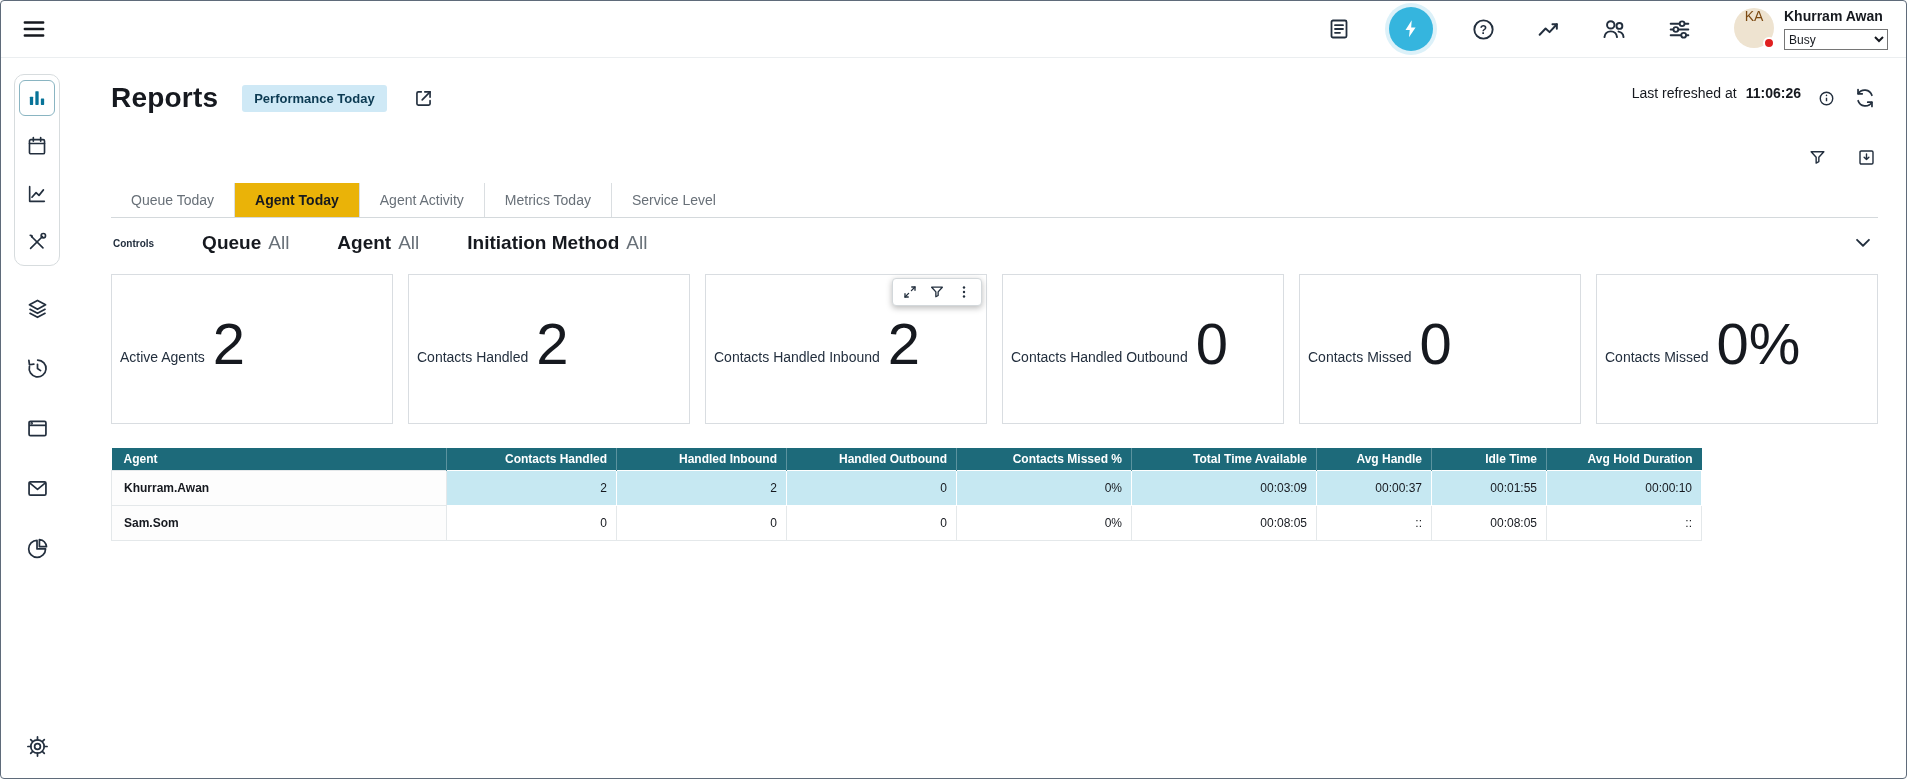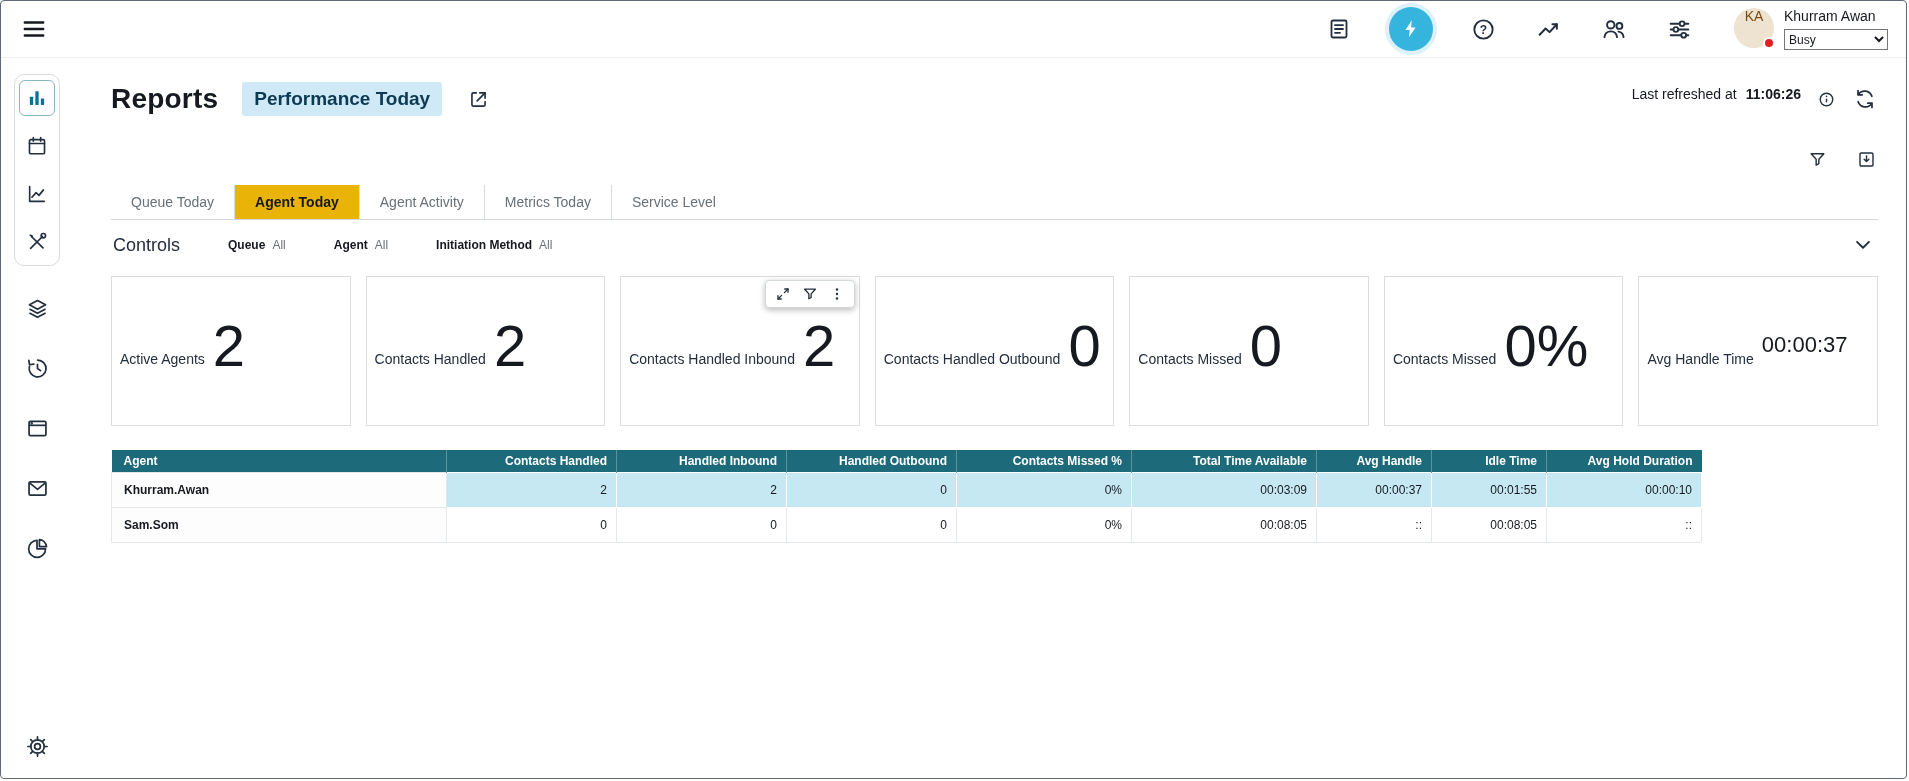--- a/index.html
+++ b/index.html
@@ -7,47 +7,47 @@
   .app{width:1907px;height:779px;border:1px solid #5f6b7a;border-radius:4px;overflow:hidden;display:flex;flex-direction:column;background:#fff}
   button{font-family:inherit}
   .icon-btn{background:none;border:none;cursor:pointer;color:#232f3e;display:inline-flex;align-items:center;justify-content:center;padding:2px}
   
   .topbar{height:57px;display:flex;align-items:center;padding:0 18px;border-bottom:1px solid #ebeef0;flex:0 0 auto}
   .topbar-right{margin-left:auto;display:flex;align-items:center;gap:36px}
   .flash-btn{width:44px;height:44px;border-radius:50%;background:#35b5de;border:none;display:flex;align-items:center;justify-content:center;box-shadow:0 0 0 4px #dcf1f9;cursor:pointer}
   .user{display:flex;align-items:flex-start;gap:10px;margin-left:4px;cursor:pointer}
   .avatar{position:relative;width:40px;height:40px;border-radius:50%;background:#eee3d0;color:#7c4a12;font-weight:normal;font-size:14px;display:flex;align-items:flex-start;justify-content:center}
   .avatar .dot{position:absolute;right:-1px;bottom:-1px;width:12px;height:12px;border-radius:50%;background:#e02020;border:2px solid #fff}
-  .user-name{font-weight:normal;font-size:14px;margin-bottom:5px;white-space:nowrap}
+  .user-name{font-weight:bold;font-size:14px;margin-bottom:5px;white-space:nowrap}
   .status-select{width:104px;height:21px;font-size:12px;border:1px solid #767676;background:#fff;color:#16191f}
   
   .body{display:flex;flex:1;min-height:0}
   .sidebar{width:72px;flex:0 0 auto;display:flex;flex-direction:column;align-items:center;padding:16px 0 14px;gap:24px}
   .side-group{display:flex;flex-direction:column;align-items:center;border:1px solid #d7dcde;border-radius:10px;padding:5px 0;gap:12px;width:46px}
   .side-btn{background:none;border:none;color:#232f3e;cursor:pointer;display:flex;align-items:center;justify-content:center;width:36px;height:36px}
   .side-btn.active{border:1px solid #8ab5c2;border-radius:6px;color:#077398;background:#fff}
   .side-btn.bottom{margin-top:auto}
   .main{flex:1;padding:24px 28px 0 38px;min-width:0;overflow:hidden}
   
   .page-head{display:flex;align-items:center;gap:24px}
   h1{font-size:28px;font-weight:bold;letter-spacing:.2px}
-  .badge{background:#cfe9f6;color:#0b3a52;font-size:19px;font-weight:600;padding:6px 12px;border-radius:3px;cursor:pointer;border:none}
+  .badge{background:#cfe9f6;color:#0b3a52;font-size:13px;font-weight:600;padding:6px 12px;border-radius:3px;cursor:pointer;border:none}
   .refresh-area{margin-left:auto;display:flex;gap:9px;font-size:14px;color:#16191f}
   .refresh-area b{font-weight:bold}
   .refresh-area .icon-btn{margin-left:6px}
   .panel-tools{display:flex;justify-content:flex-end;gap:26px;margin-top:32px}
   
   .tabs{display:flex;margin-top:14px;border-bottom:1px solid #d4d9dc}
   .tab{background:none;border:none;border-right:1px solid #dadee1;padding:9px 20px;font-size:14px;color:#687078;cursor:pointer}
   .tab:last-child{border-right:none}
   .tab.active{background:#eab308;color:#16191f;font-weight:bold}
   
   .controls-row{display:flex;align-items:center;padding:12px 2px 10px;gap:48px}
-  .controls-title{font-size:18px;font-weight:400;color:#232f3e}
-  .filter-pair{display:flex;gap:7px;font-size:12px;align-items:baseline}
+  .controls-title{font-size:10px;font-weight:700;color:#232f3e}
+  .filter-pair{display:flex;gap:7px;font-size:19px;align-items:baseline}
   .fname{font-weight:bold;color:#16191f}
   .fval{color:#687078}
   .chev{margin-left:auto}
   
   .kpi-row{display:flex;gap:15px;margin-top:8px}
   .kpi-card{flex:1;height:150px;background:#fff;border:1px solid #d9dde1;position:relative;display:flex;align-items:center;cursor:pointer;min-width:0}
   .kpi-label{margin-top:16px;font-size:14px;color:#232f3e;white-space:nowrap;overflow:hidden;max-width:100%;padding:0 8px}
   .kpi-value{flex:1;display:flex;align-items:center;font-size:58px;color:#16191f;padding-bottom:12px}
   .kpi-value.time{font-size:22px}
   .card-toolbar{position:absolute;top:3px;right:4px;background:#fff;border:1px solid #d3d8db;border-radius:4px;box-shadow:0 2px 6px rgba(0,0,0,.28);display:flex;align-items:center;padding:3px 5px;gap:3px}
@@ -318,24 +318,20 @@
           <div class="kpi-label">Contacts Handled Outbound</div>
           <div class="kpi-value">0</div>
         </div>
         <div class="kpi-card">
           <div class="kpi-label">Contacts Missed</div>
           <div class="kpi-value">0</div>
         </div>
         <div class="kpi-card">
           <div class="kpi-label">Contacts Missed</div>
           <div class="kpi-value">0%</div>
-        </div>
-        <div class="kpi-card">
-          <div class="kpi-label">Avg Handle Time</div>
-          <div class="kpi-value time">00:00:37</div>
         </div>
       </div>
 
       <table class="agent-table">
         <colgroup>
           <col style="width:335px">
             <col style="width:170px">
             <col style="width:170px">
             <col style="width:170px">
             <col style="width:175px">

